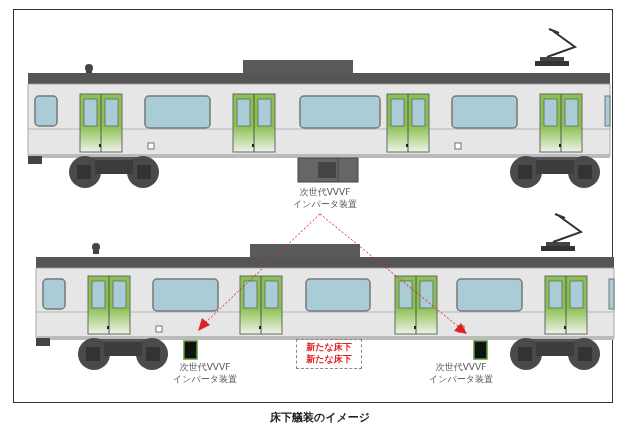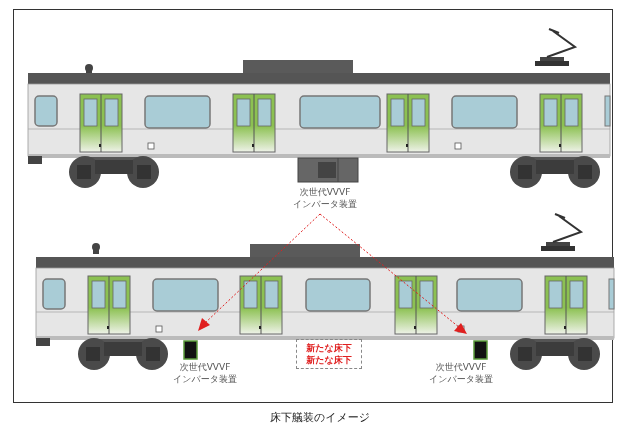--- a/index.html
+++ b/index.html
@@ -1,21 +1,21 @@
 <!DOCTYPE html>
 <html><head>
 <meta charset="utf-8">
 <style>
   html,body{margin:0;padding:0;background:#fff;}
   body{width:640px;height:430px;position:relative;overflow:hidden;font-family:"DejaVu Sans",sans-serif;}
   #diagram-frame{position:absolute;left:13px;top:9px;width:600px;height:394px;border:1.5px solid #333;box-sizing:border-box;background:#fff;}
   svg{position:absolute;left:0;top:0;}
   .label{position:absolute;font-size:9px;color:#555;text-align:center;line-height:12px;white-space:nowrap;}
   .red-label{position:absolute;font-size:9px;font-weight:bold;color:#e02020;text-align:center;line-height:12px;border:1.2px dashed #888;box-sizing:border-box;padding-top:2px;}
-  .caption{position:absolute;left:0;width:640px;top:410px;text-align:center;font-size:11px;color:#222;}
+  .caption{position:absolute;left:0;width:640px;top:410px;text-align:center;font-size:11px;color:#222;font-weight:bold;}
 </style>
 </head>
 <body>
 
 <div id="diagram-frame"></div>
 
 <svg width="640" height="430" viewBox="0 0 640 430">
   <defs>
     <linearGradient id="doorGrad" x1="0" y1="0" x2="0" y2="1">
       <stop offset="0" stop-color="#8cc152"></stop>
@@ -122,18 +122,18 @@
 <div class="label" style="left:160px;top:361px;width:90px;">
   <div>次世代VVVF</div>
   <div>インバータ装置</div>
 </div>
 
 <div class="label" style="left:416px;top:361px;width:90px;">
   <div>次世代VVVF</div>
   <div>インバータ装置</div>
 </div>
 
-<div class="red-label" style="left:296px;top:339px;width:66px;height:30px;">
+<div class="red-label" style="left:296px;top:339px;width:66px;height:30px;font-family:Liberation Mono, monospace;">
   <div>新たな床下</div>
   <div>新たな床下</div>
 </div>
 
 <div class="caption">床下艤装のイメージ</div>
 
 </body></html>

